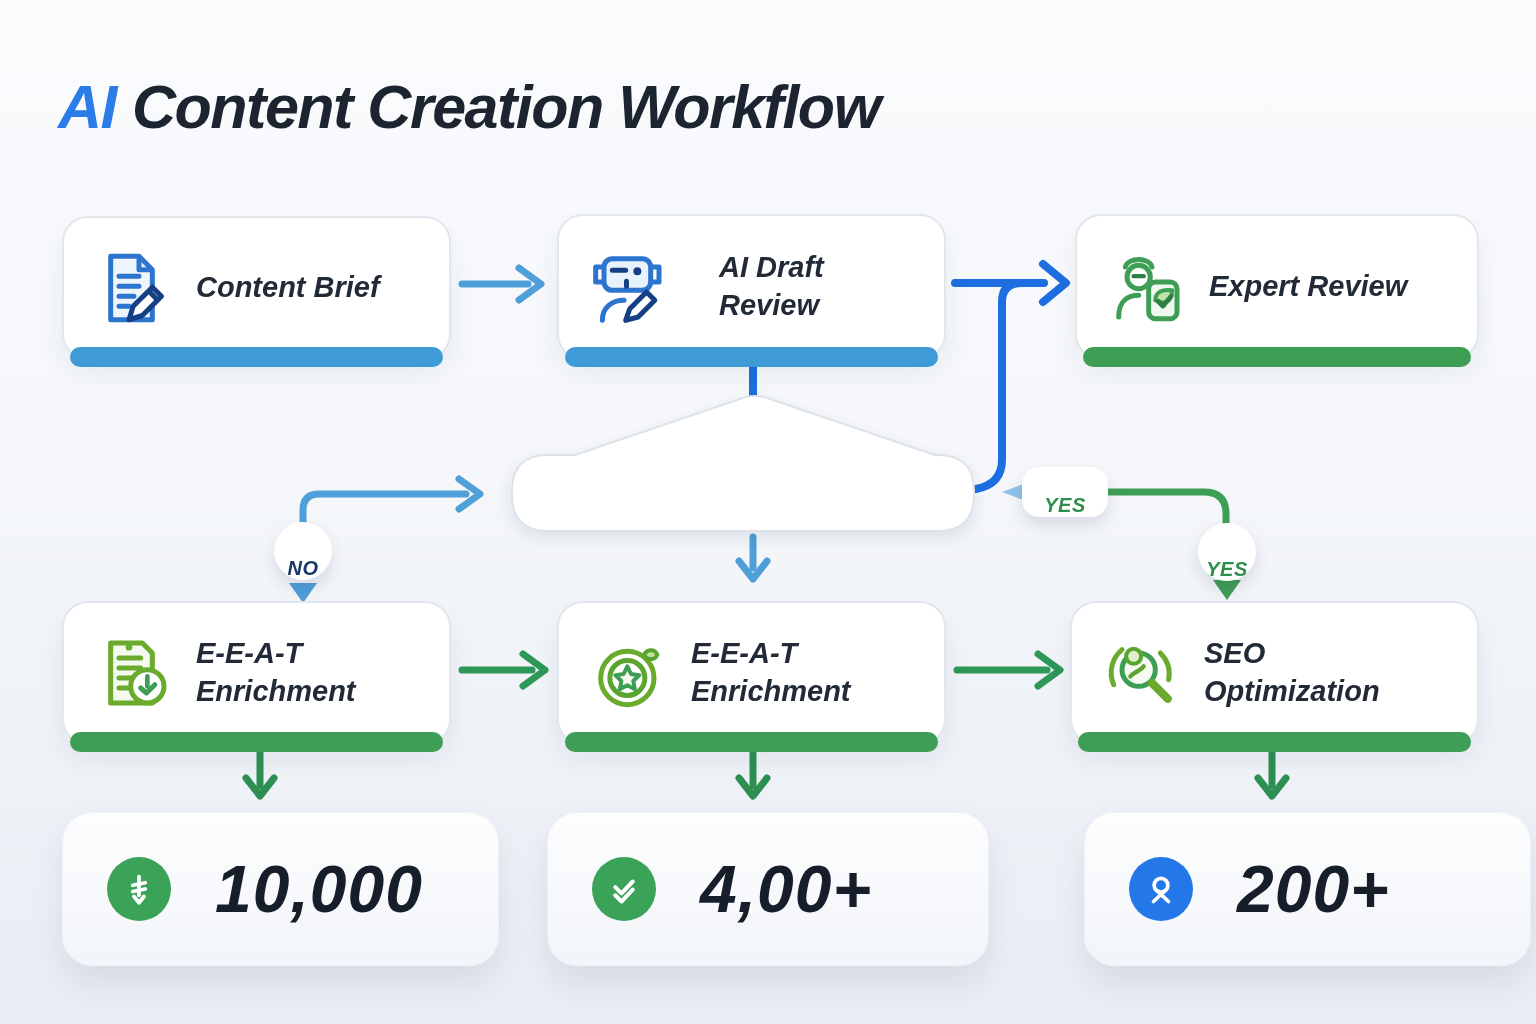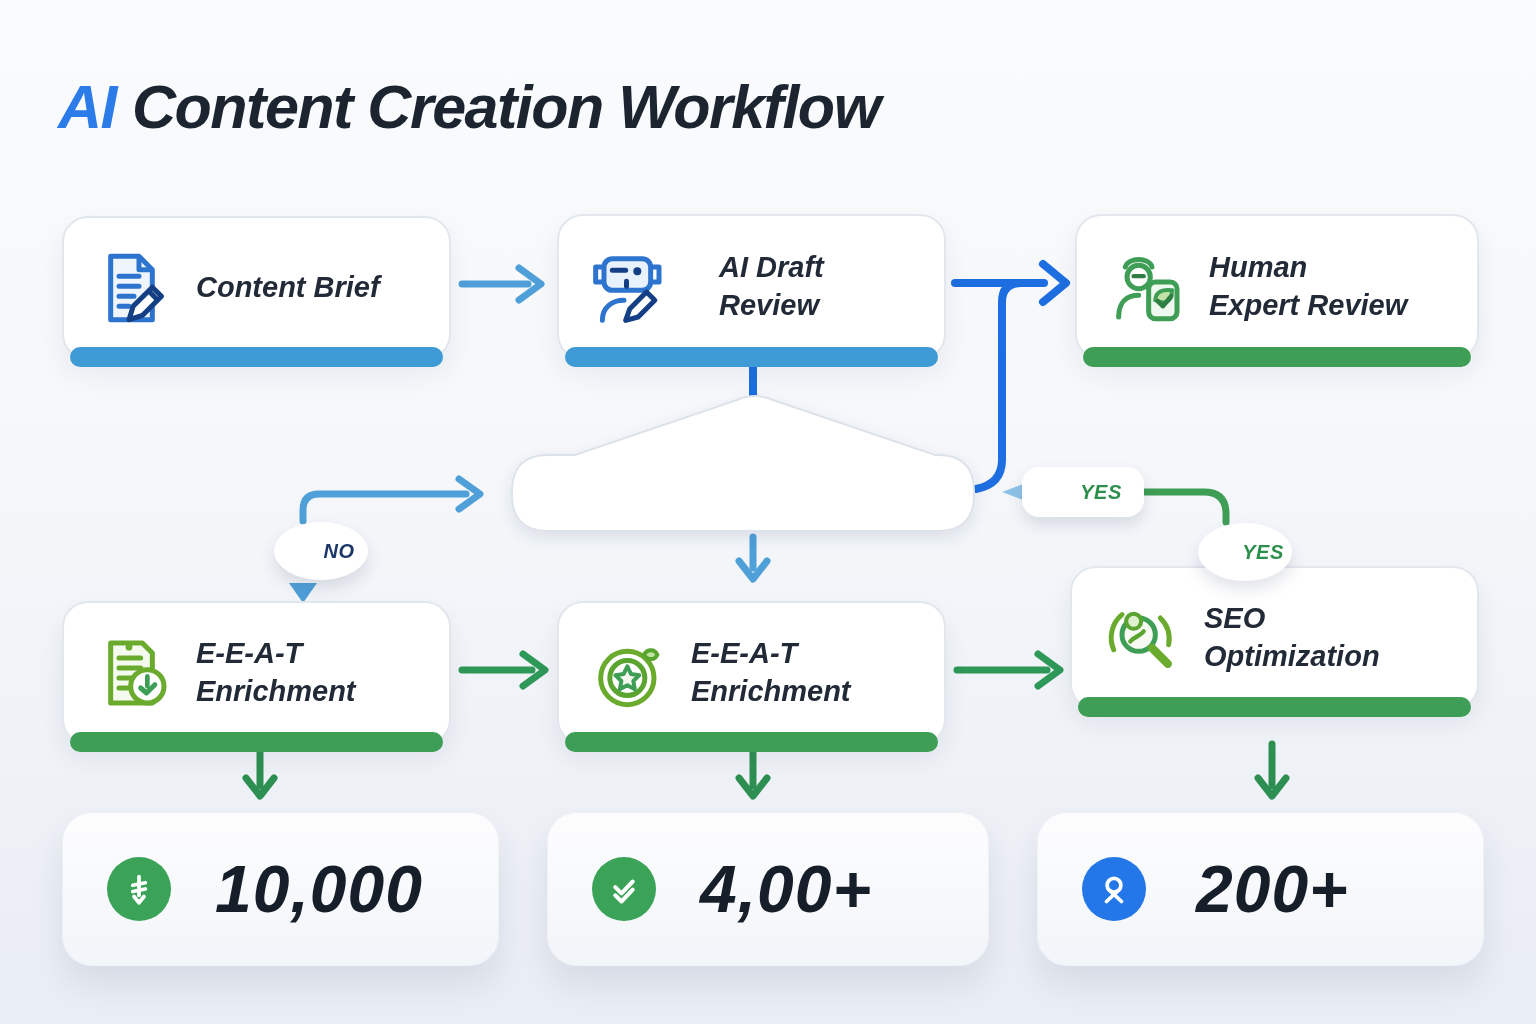--- a/index.html
+++ b/index.html
@@ -24,22 +24,22 @@
   .pbox.green::after{background:#3f9e55;}
   .pbox .icon{width:84px;height:84px;margin-left:28px;flex:0 0 auto;
     display:flex;align-items:center;justify-content:center;}
   .pbox .label{margin-left:20px;font-size:29px;font-weight:700;color:#212a36;line-height:1.3;}
   .pbox .label span{display:block;}
   
   .bubble-text{position:absolute;left:512px;top:455px;width:462px;height:76px;z-index:2;
     display:flex;align-items:center;justify-content:center;
     font-size:30px;font-weight:700;color:#212a36;letter-spacing:-.3px;}
   
-  .badge{position:absolute;background:#fff;z-index:3;display:flex;align-items:center;
-    justify-content:center;box-shadow:0 8px 16px rgba(40,60,95,.14);padding-left:36px;}
+  .badge{position:absolute;background:#fff;z-index:3;display:flex;align-items:flex-end;
+    justify-content:center;box-shadow:0 8px 16px rgba(40,60,95,.14);}
   .badge.circle{width:58px;height:58px;border-radius:50%;}
   .badge.pill{width:86px;height:50px;border-radius:17px;}
   .badge .no-txt{font-size:20px;font-weight:800;color:#1c3668;letter-spacing:.5px;}
   .badge .yes-txt{font-size:20px;font-weight:800;color:#2c8f4b;letter-spacing:.5px;}
   
   .sbox{position:absolute;border-radius:30px;z-index:2;display:flex;align-items:center;
     background:linear-gradient(180deg,#fdfdfe 0%,#f2f5f9 100%);
     border:1px solid #eef1f6;box-shadow:0 18px 32px rgba(40,60,95,.10);}
   .sbox .sicon{width:64px;height:64px;border-radius:50%;margin-left:44px;flex:0 0 auto;
     display:flex;align-items:center;justify-content:center;}
@@ -142,21 +142,20 @@
         <path d="M11 12c1.5-6 14.5-6 16 0" fill="none" stroke="#3f9e55" stroke-width="3" stroke-linecap="round"></path>
         <circle cx="19" cy="18" r="7" fill="#ffffff" stroke="#3f9e55" stroke-width="3"></circle>
         <path d="M16 17.5h6" stroke="#2f7f44" stroke-width="2.6" stroke-linecap="round"></path>
         <path d="M7 42c0-9 5-13 12-13" fill="none" stroke="#3f9e55" stroke-width="3" stroke-linecap="round"></path>
         <rect x="25" y="21" width="17" height="22" rx="4" fill="#eef8ef" stroke="#3f9e55" stroke-width="3"></rect>
         <path d="M29 32c0-5 4.5-7 10-6 0 7-4 9-10 6z" fill="#bfe3a8" stroke="#3f9e55" stroke-width="2.4"></path>
         <path d="M30.5 32.5l3 3 5-6" fill="none" stroke="#2f7f44" stroke-width="2.8" stroke-linecap="round" stroke-linejoin="round"></path>
       </svg>
     </span>
     <span class="label">
-      <span>Human</span>
       <span>Expert Review</span>
     </span>
   </div>
 
   <div class="badge circle" style="left:274px;top:522px;">
     <span class="no-txt">NO</span>
   </div>
   <div class="badge pill" style="left:1022px;top:467px;">
     <span class="yes-txt">YES</span>
   </div>
@@ -189,21 +188,21 @@
         <path d="M23 20l2.2 4.6 5 .7-3.6 3.5.9 5L23 31.4l-4.5 2.4.9-5-3.6-3.5 5-.7z" fill="#f4f8f0" stroke="#3f9e55" stroke-width="2.4" stroke-linejoin="round"></path>
         <path d="M33 13c2-3.5 6.5-3.5 8 0-1.5 3.5-6 3.5-8 0z" fill="#bfe3a0" stroke="#59a52f" stroke-width="2.4"></path>
       </svg>
     </span>
     <span class="label">
       <span>E-E-A-T</span>
       <span>Enrichment</span>
     </span>
   </div>
 
-  <div class="pbox green" style="left:1070px;top:566px;width:405px;height:140px;">
+  <div class="pbox green" style="left:1070px;top:601px;width:405px;height:140px;">
     <span class="icon">
       <svg viewBox="0 0 48 48" width="80" height="80">
         <path d="M7 31A18 18 0 0 1 12 10" fill="none" stroke="#6aab2e" stroke-width="3" stroke-linecap="round"></path>
         <path d="M35 12a18 18 0 0 1 5 16" fill="none" stroke="#6aab2e" stroke-width="3" stroke-linecap="round"></path>
         <circle cx="22" cy="22" r="10" fill="#f6faf2" stroke="#3f9e55" stroke-width="3"></circle>
         <circle cx="19" cy="14" r="4.5" fill="#dff0cf" stroke="#59a52f" stroke-width="2.4"></circle>
         <path d="M17 26c2.5-3 6-3 8-6" fill="none" stroke="#59a52f" stroke-width="2.6" stroke-linecap="round"></path>
         <path d="M30 30l9.5 9.5" fill="none" stroke="#6aab2e" stroke-width="5" stroke-linecap="round"></path>
       </svg>
     </span>
@@ -227,21 +226,21 @@
   <div class="sbox" style="left:547px;top:812px;width:440px;height:152px;">
     <span class="sicon green">
       <svg viewBox="0 0 32 32" width="40" height="40">
         <path d="M9 14.5l5 5 9-9.5" fill="none" stroke="#ffffff" stroke-width="3.2" stroke-linecap="round" stroke-linejoin="round"></path>
         <path d="M9 21l5 5 9-9.5" fill="none" stroke="#ffffff" stroke-width="3.2" stroke-linecap="round" stroke-linejoin="round"></path>
       </svg>
     </span>
     <span class="num">4,00+</span>
   </div>
 
-  <div class="sbox" style="left:1037px;top:812px;width:445px;height:152px;gap:6px;">
+  <div class="sbox" style="left:1084px;top:812px;width:445px;height:152px;">
     <span class="sicon blue">
       <svg viewBox="0 0 32 32" width="40" height="40">
         <circle cx="16" cy="13" r="5.5" fill="none" stroke="#ffffff" stroke-width="3"></circle>
         <path d="M13 17.5l9 8.5M19 17.5l-9 8.5" fill="none" stroke="#ffffff" stroke-width="3" stroke-linecap="round"></path>
       </svg>
     </span>
     <span class="num">200+</span>
   </div>
 
 </div>

